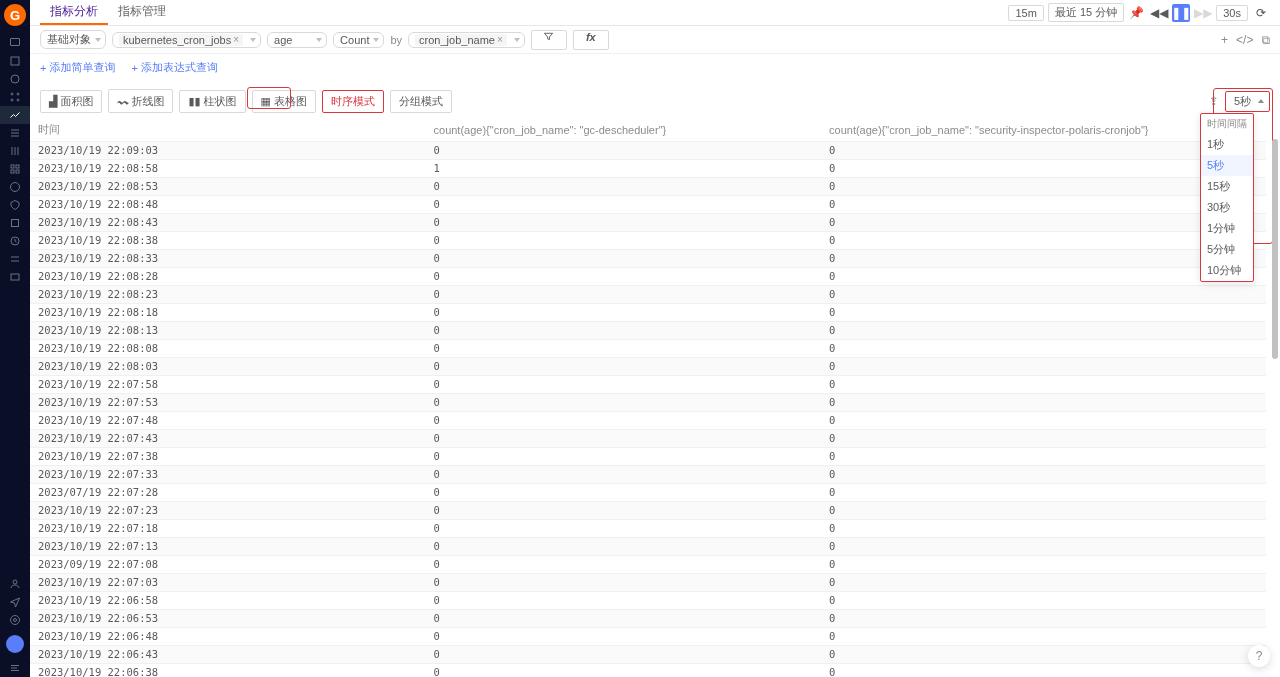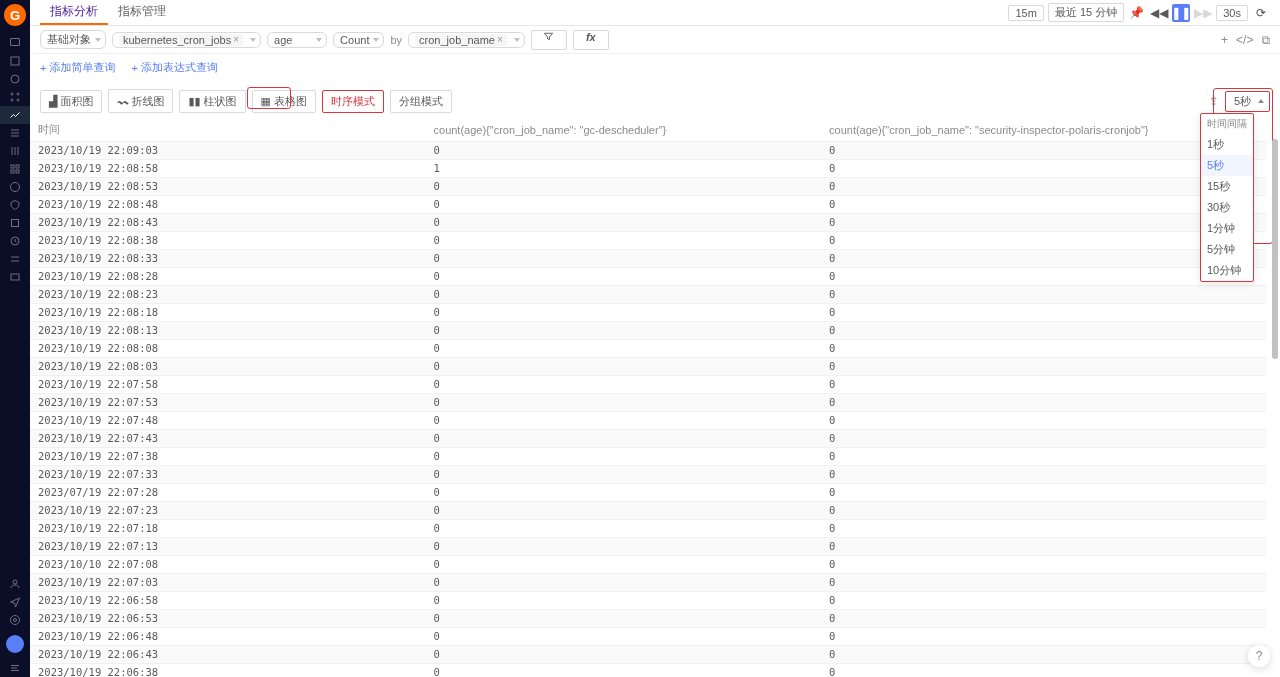--- a/index.html
+++ b/index.html
@@ -412,21 +412,21 @@
                 <td>2023/10/19 22:07:18</td>
                 <td>0</td>
                 <td>0</td>
               </tr>
               <tr>
                 <td>2023/10/19 22:07:13</td>
                 <td>0</td>
                 <td>0</td>
               </tr>
               <tr>
-                <td>2023/10/10 22:07:08</td>
+                <td>2023/09/19 22:07:08</td>
                 <td>0</td>
                 <td>0</td>
               </tr>
               <tr>
                 <td>2023/10/19 22:07:03</td>
                 <td>0</td>
                 <td>0</td>
               </tr>
               <tr>
                 <td>2023/10/19 22:06:58</td>

